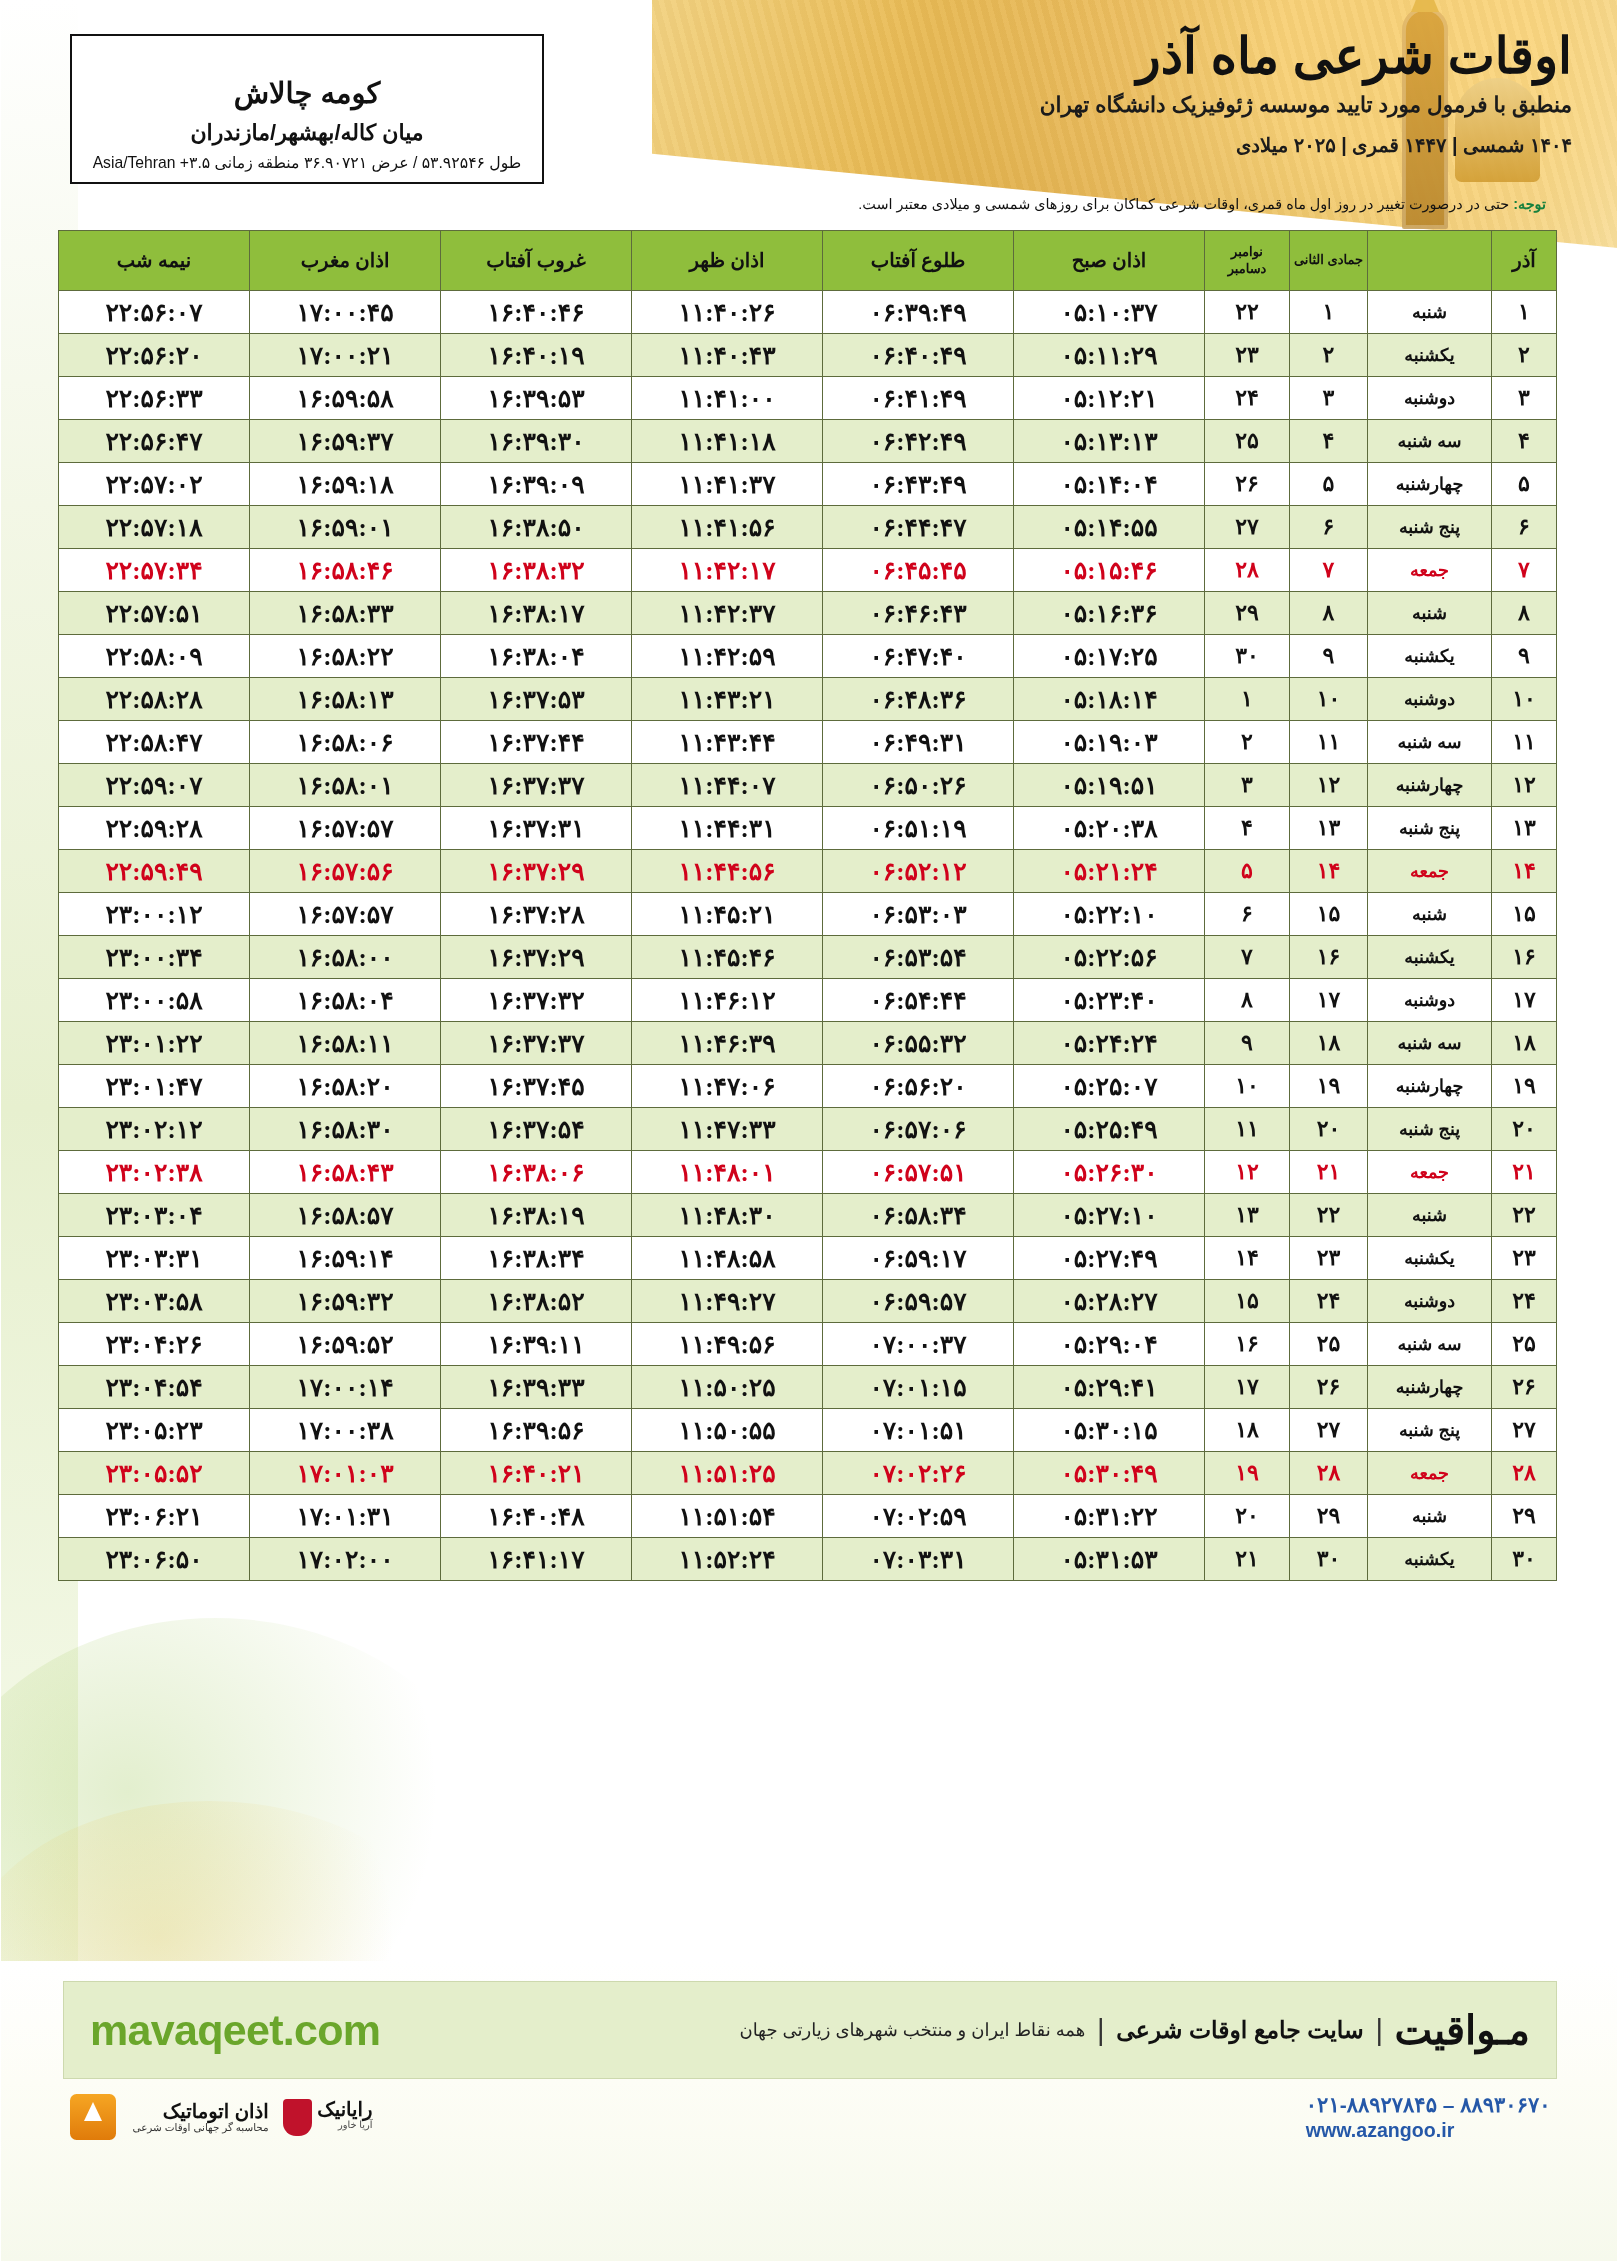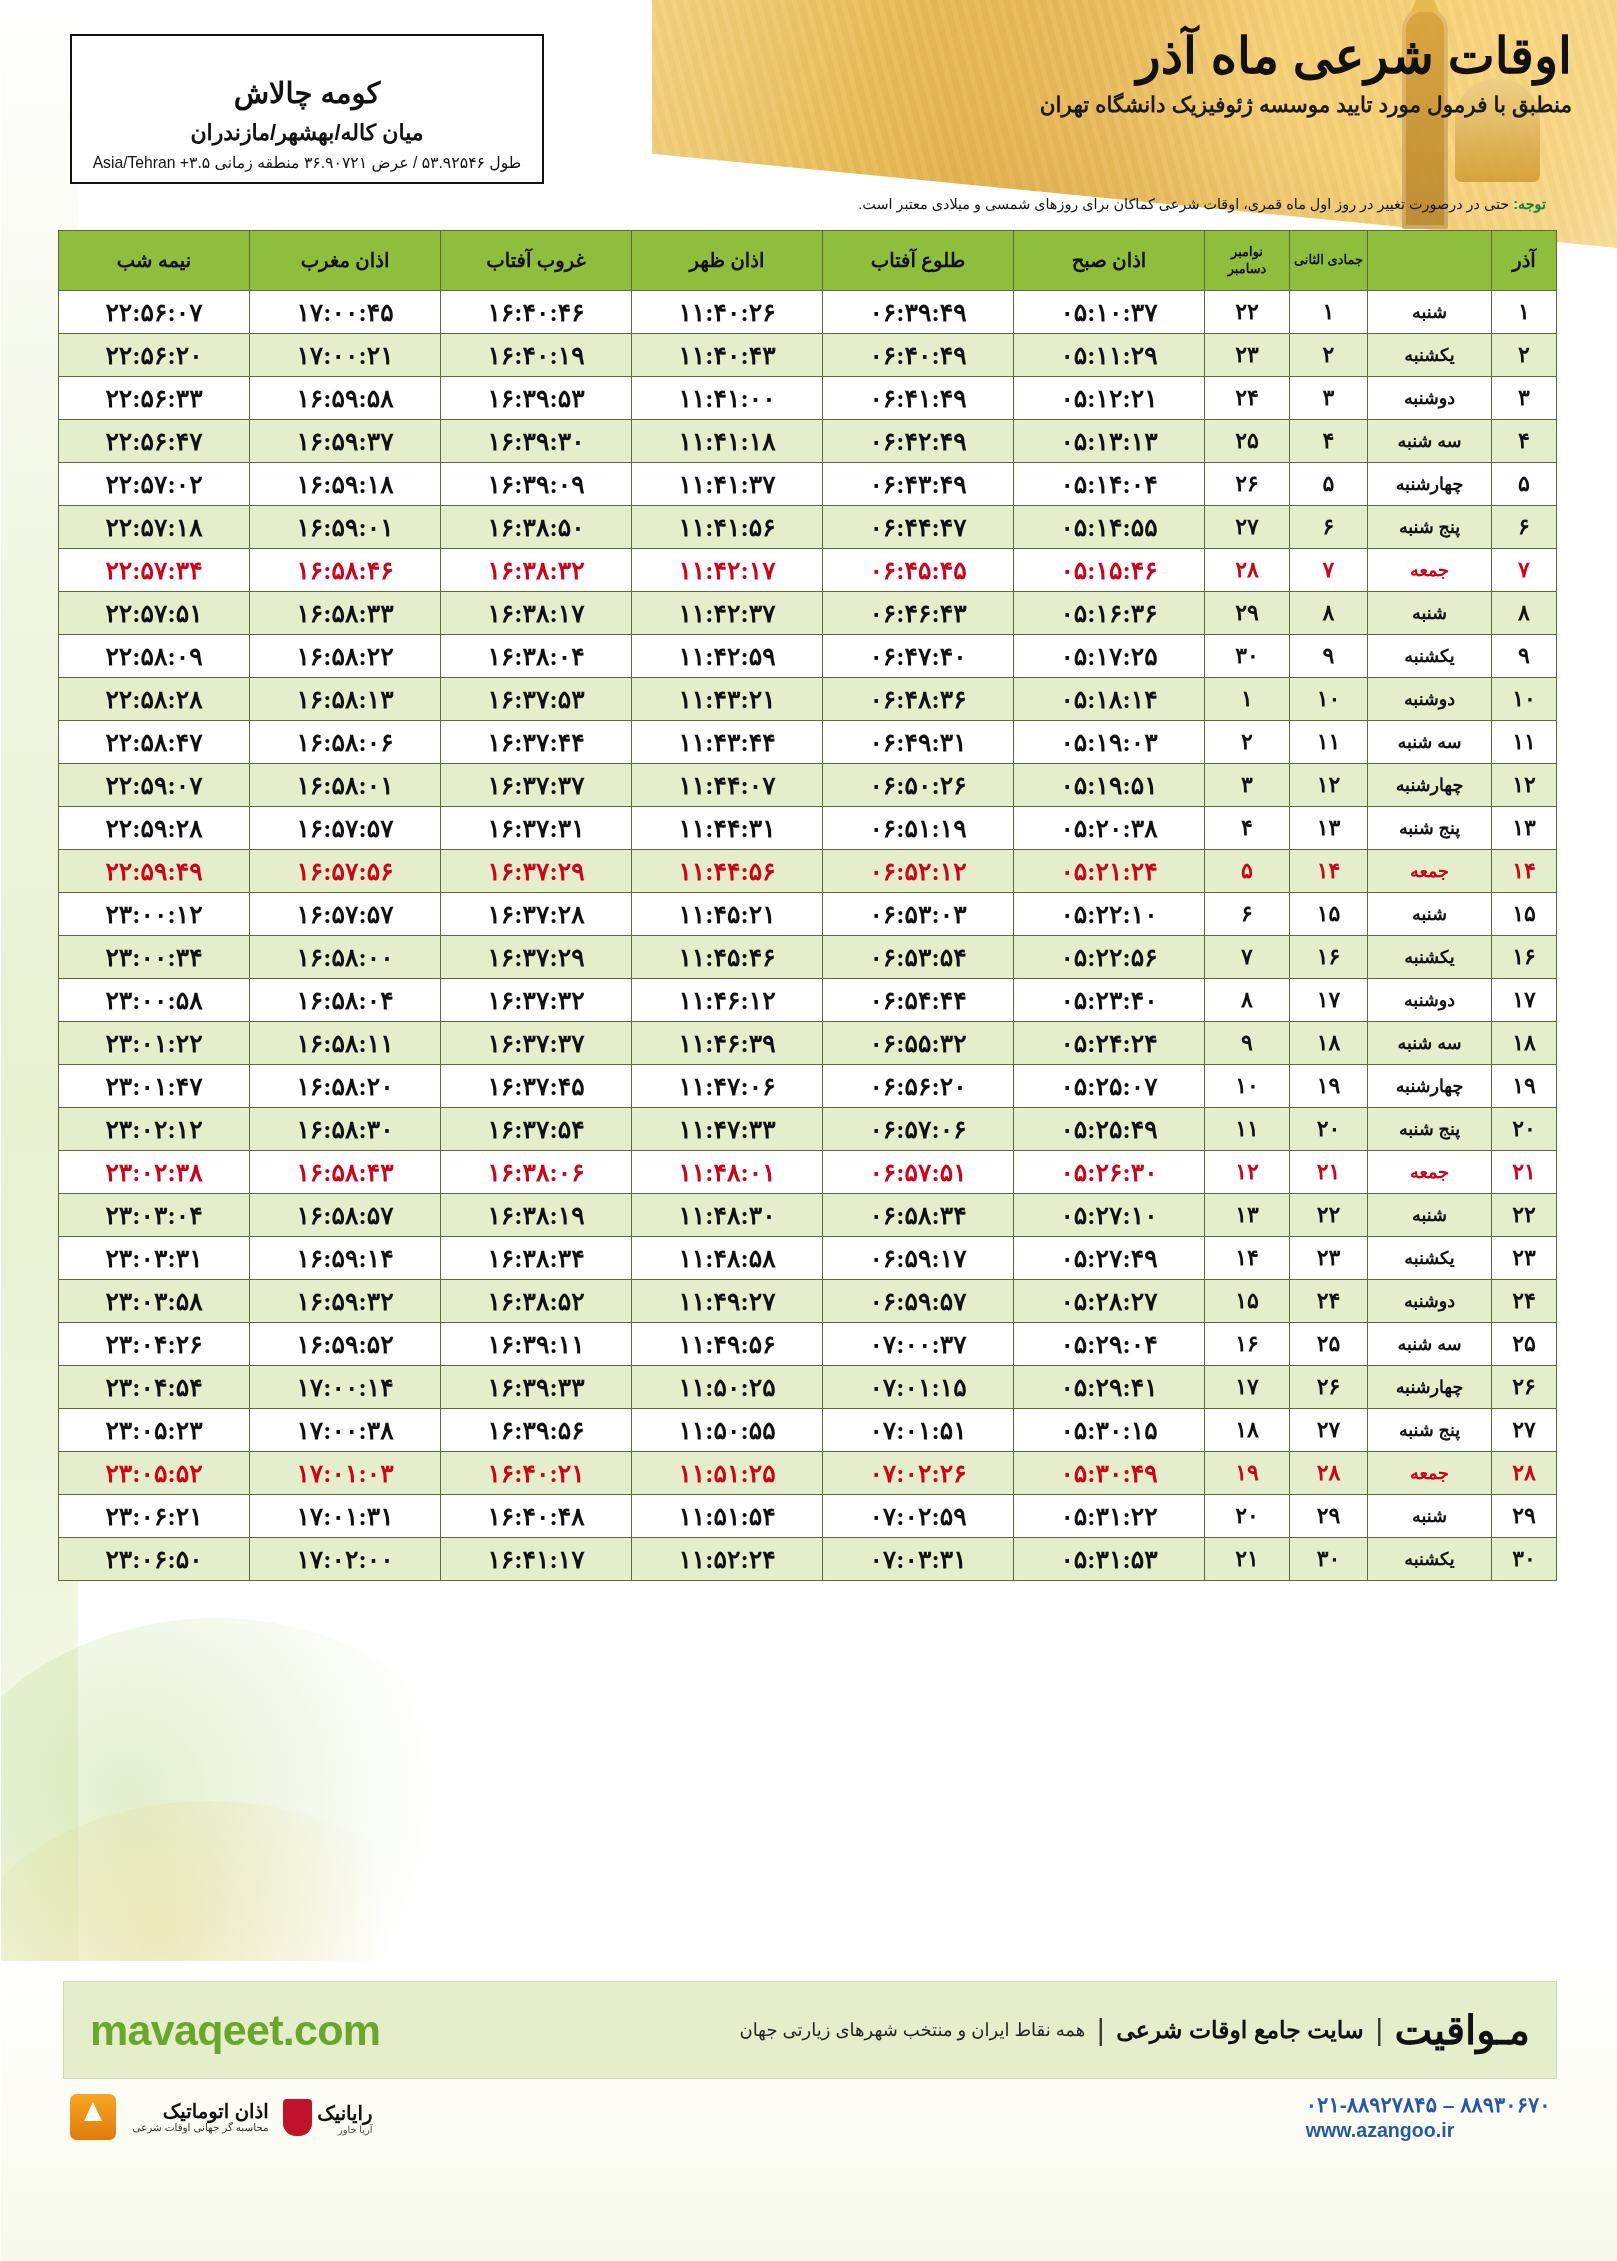--- a/index.html
+++ b/index.html
@@ -165,41 +165,42 @@
     width:46px;height:46px;background:linear-gradient(180deg,#f6a623,#e07b0a);
     border-radius:6.5px;position:relative;
   }
   .logo-azan .mark::after{
     content:"";position:absolute;left:50%;top:7.8px;transform:translateX(-50%);
     width:0;height:0;border-left:9px solid transparent;border-right:9px solid transparent;
     border-bottom:19.6px solid #fff;
   }
   .logo-azan .txt{font-size:19.6px;font-weight:bold;color:#111;line-height:1.1;}
   .logo-azan .txt small{display:block;font-size:10.4px;font-weight:normal;color:#333;}
-  .logo-rayanic{display:flex;align-items:flex-end;gap:5.2px;direction:rtl;}
+  .logo-rayanic{display:flex;align-items:flex-start;gap:5.2px;direction:rtl;}
   .logo-rayanic .mark{
     width:29px;height:37px;background:#c0122b;border-radius:3.9px 3.9px 13px 13px;
   }
   .logo-rayanic .txt{font-size:19.6px;font-weight:bold;color:#111;line-height:1.1;}
   .logo-rayanic .txt small{display:block;font-size:9.8px;font-weight:normal;color:#444;}
 </style>
 </head>
 <body>
 
 <div class="bg-top"></div>
 <div class="minaret"></div>
 <div class="dome"></div>
 <div class="bg-left"></div>
 <div class="swoosh"></div>
 <div class="swoosh2"></div>
 <div class="bg-bottom-deco"></div>
 
 <div class="header">
   <h1>اوقات شرعی ماه آذر</h1>
   <h2>منطبق با فرمول مورد تایید موسسه ژئوفیزیک دانشگاه تهران</h2>
+  <h3>۱۴۰۴ شمسی | ۱۴۴۷ قمری | ۲۰۲۵ میلادی</h3>
 </div>
 
 <div class="locbox">
   <div class="city">کومه چالاش</div>
   <div class="region">میان کاله/بهشهر/مازندران</div>
   <div class="coords">طول ۵۳.۹۲۵۴۶ / عرض ۳۶.۹۰۷۲۱ منطقه زمانی ۳.۵+ Asia/Tehran</div>
 </div>
 
 <div class="note">
   <b>توجه:</b>

